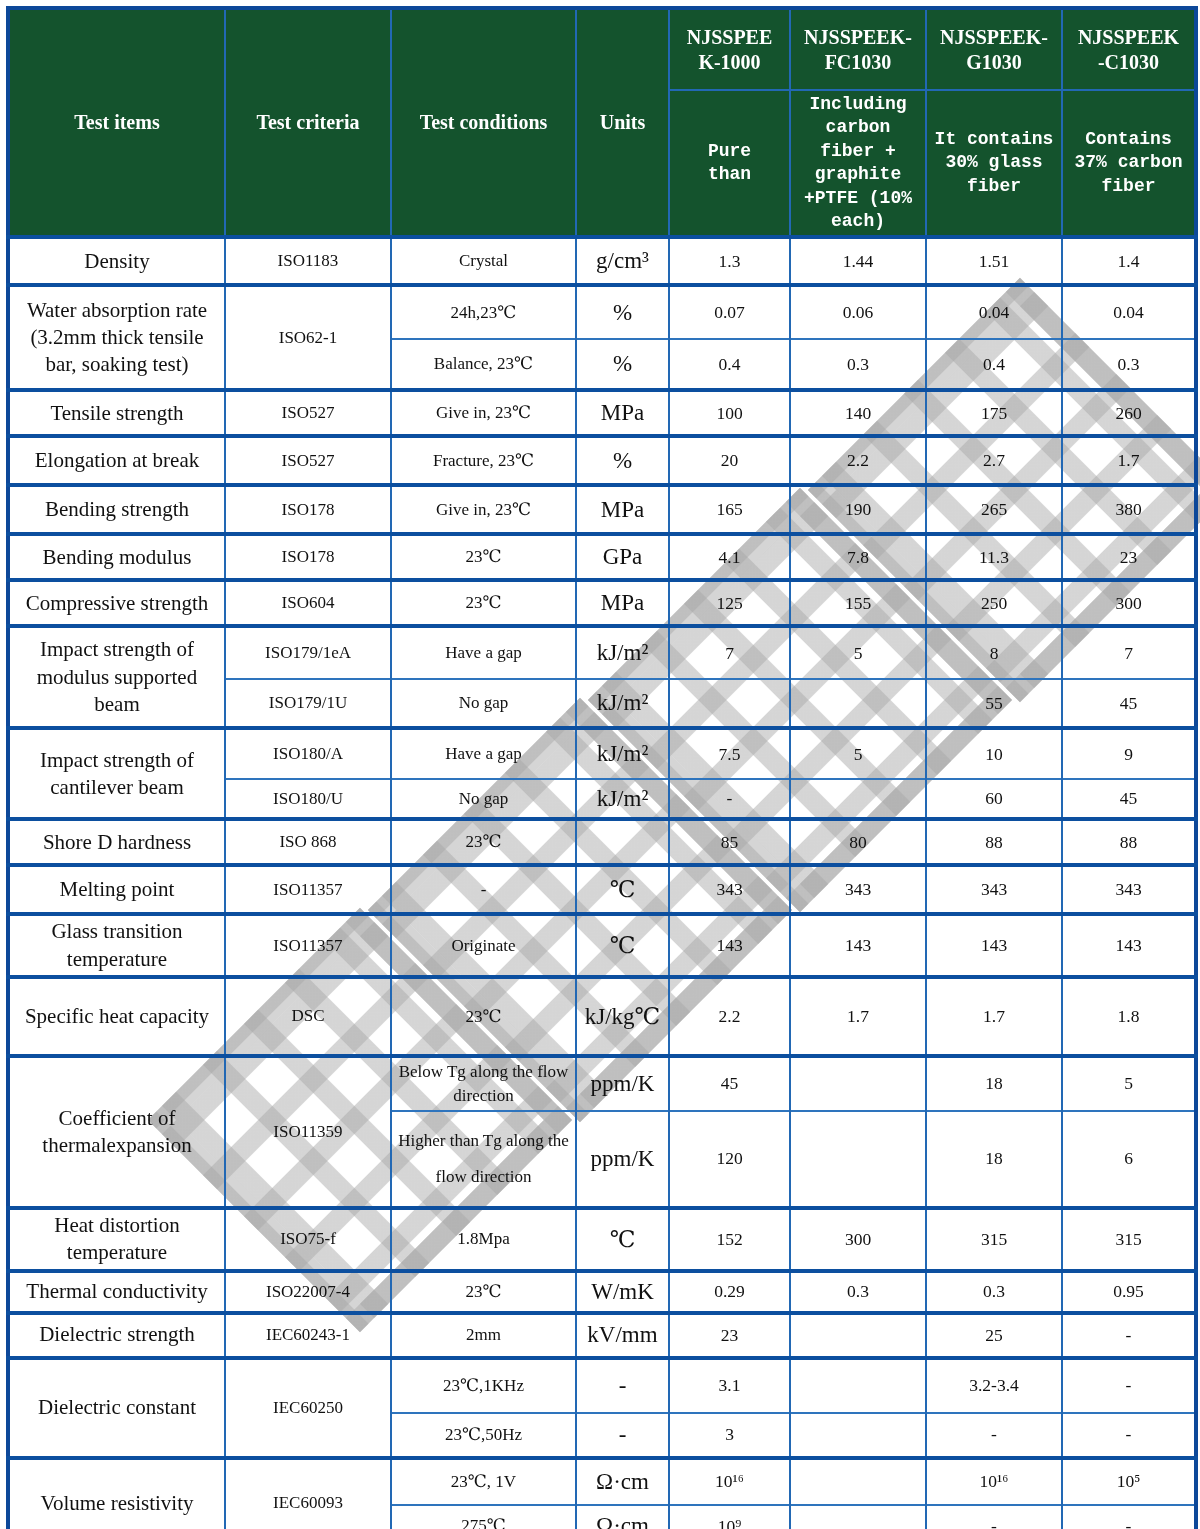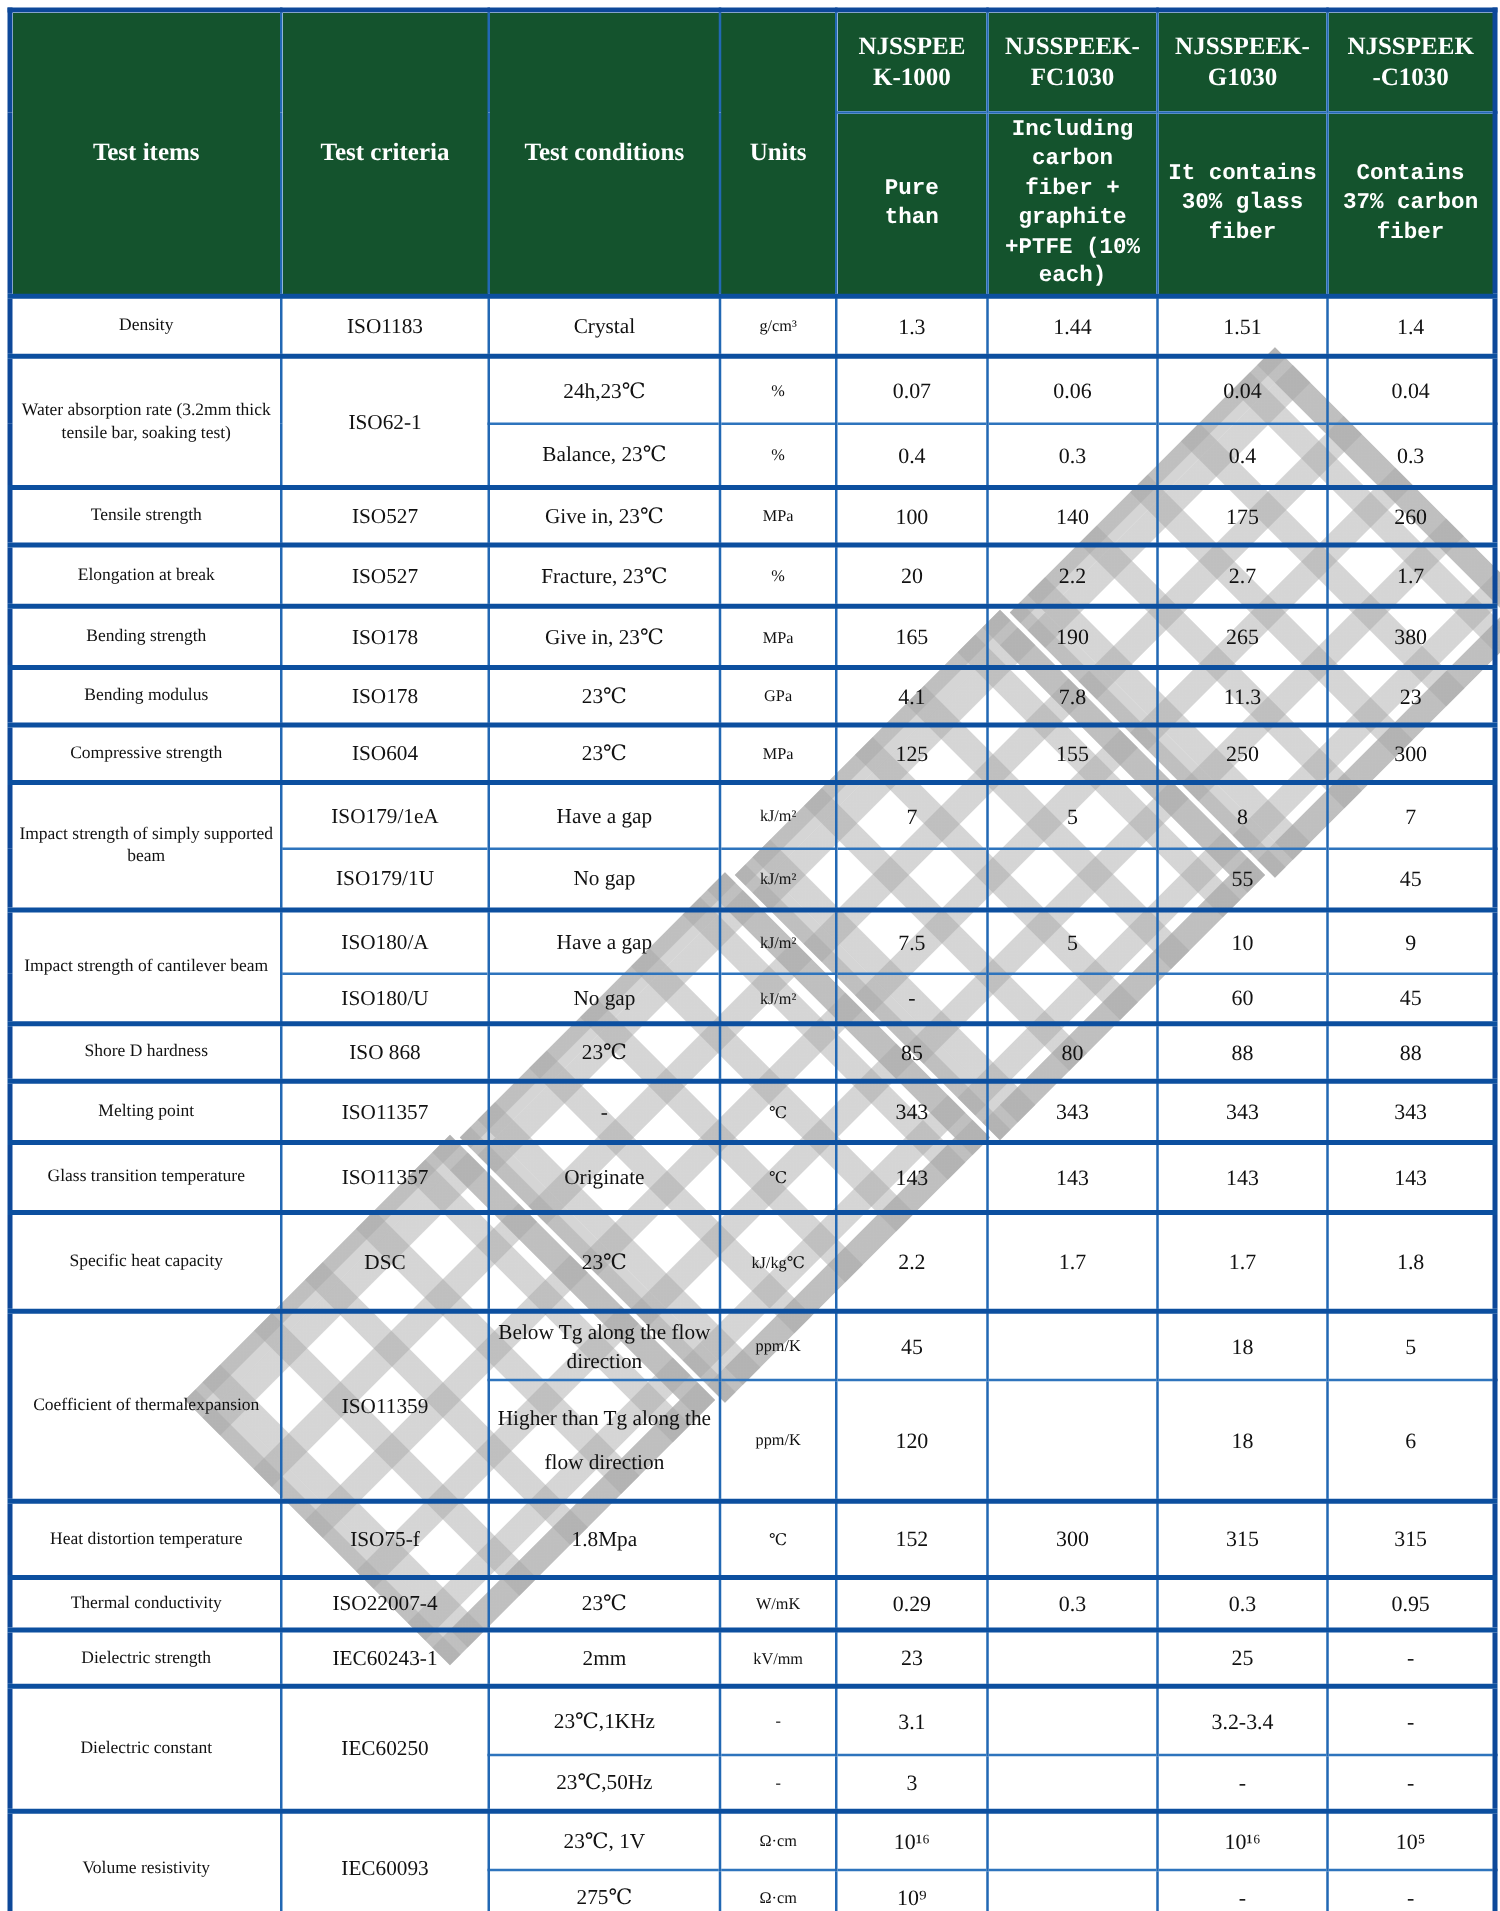--- a/index.html
+++ b/index.html
@@ -19,24 +19,24 @@
   }
   tbody tr{border-bottom:4px solid #0c4f9f;}
   tbody tr.thin-bottom{border-bottom:2px solid #2e74bd;}
   thead tr.names{border-bottom:2px solid #2268b4;height:82px;}
   thead tr.descs{height:130px;border-bottom:4px solid #0c4f9f;}
   thead th{
     background:#14532d;color:#ffffff;font-weight:bold;font-size:20px;
     white-space:pre-line;line-height:1.25;
   }
   thead th.desc{font-size:18px;line-height:1.3;font-family:Liberation Mono, monospace;}
-  td.item{font-size:14px;line-height:1.3;}
+  td.item{font-size:21px;line-height:1.3;}
   td.crit{font-size:17px;}
   td.cond{font-size:17px;line-height:1.4;}
-  td.unit{font-size:13px;}
+  td.unit{font-size:23px;}
   td.val{font-size:17.5px;}
   tr.tall-cond td.cond{line-height:2.1;}
   
   .wm-layer{position:absolute;left:0;top:0;width:1200px;height:1529px;z-index:1;pointer-events:none;}
   .wm{
     position:absolute;width:300px;height:300px;box-sizing:border-box;
     border:20px solid rgba(168,168,168,0.48);
     background:
       repeating-linear-gradient(0deg,  rgba(168,168,168,0.48) 0 20px, transparent 20px 58px),
       repeating-linear-gradient(90deg, rgba(168,168,168,0.48) 0 20px, transparent 20px 58px);
@@ -169,21 +169,21 @@
           <td class="item">Compressive strength</td>
           <td class="crit">ISO604</td>
           <td class="cond">23℃</td>
           <td class="unit">MPa</td>
           <td class="val">125</td>
           <td class="val">155</td>
           <td class="val">250</td>
           <td class="val">300</td>
         </tr>
         <tr class="thin-bottom" style="height: 53px;">
-          <td rowspan="2" class="item">Impact strength of simply supported beam</td>
+          <td rowspan="2" class="item">Impact strength of modulus supported beam</td>
           <td class="crit">ISO179/1eA</td>
           <td class="cond">Have a gap</td>
           <td class="unit">kJ/m²</td>
           <td class="val">7</td>
           <td class="val">5</td>
           <td class="val">8</td>
           <td class="val">7</td>
         </tr>
         <tr style="height: 49px;">
           <td class="crit">ISO179/1U</td>

